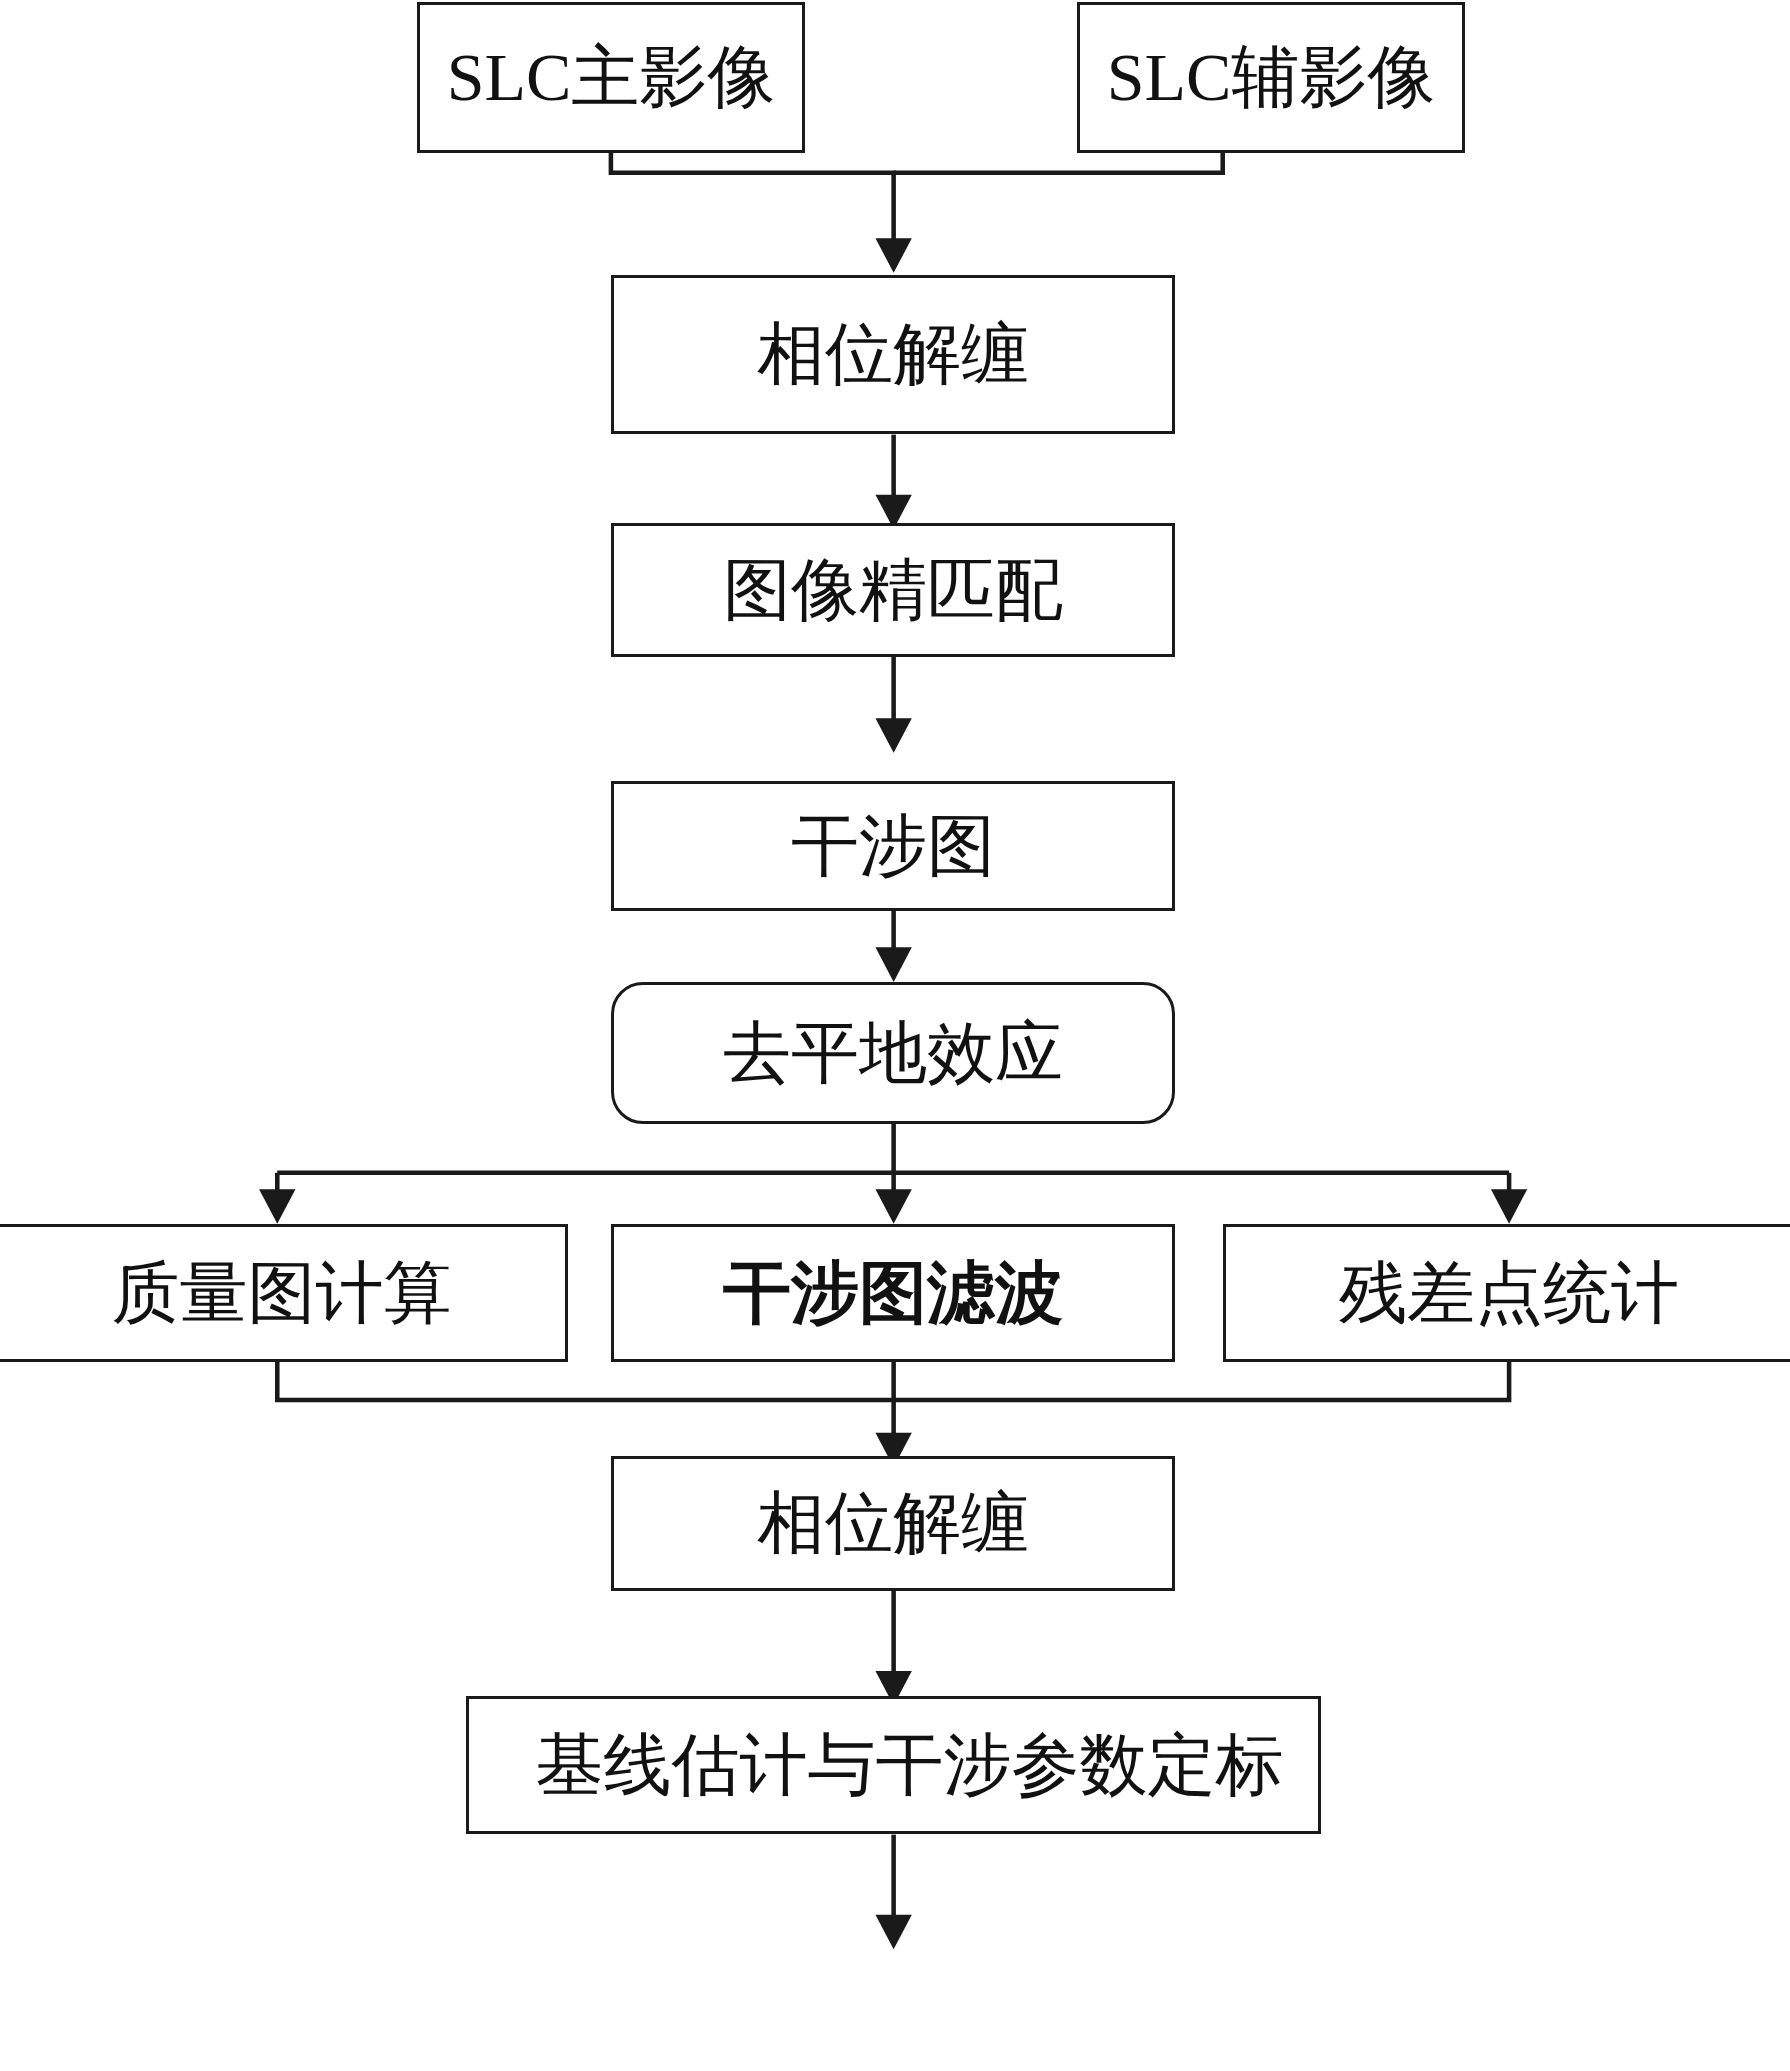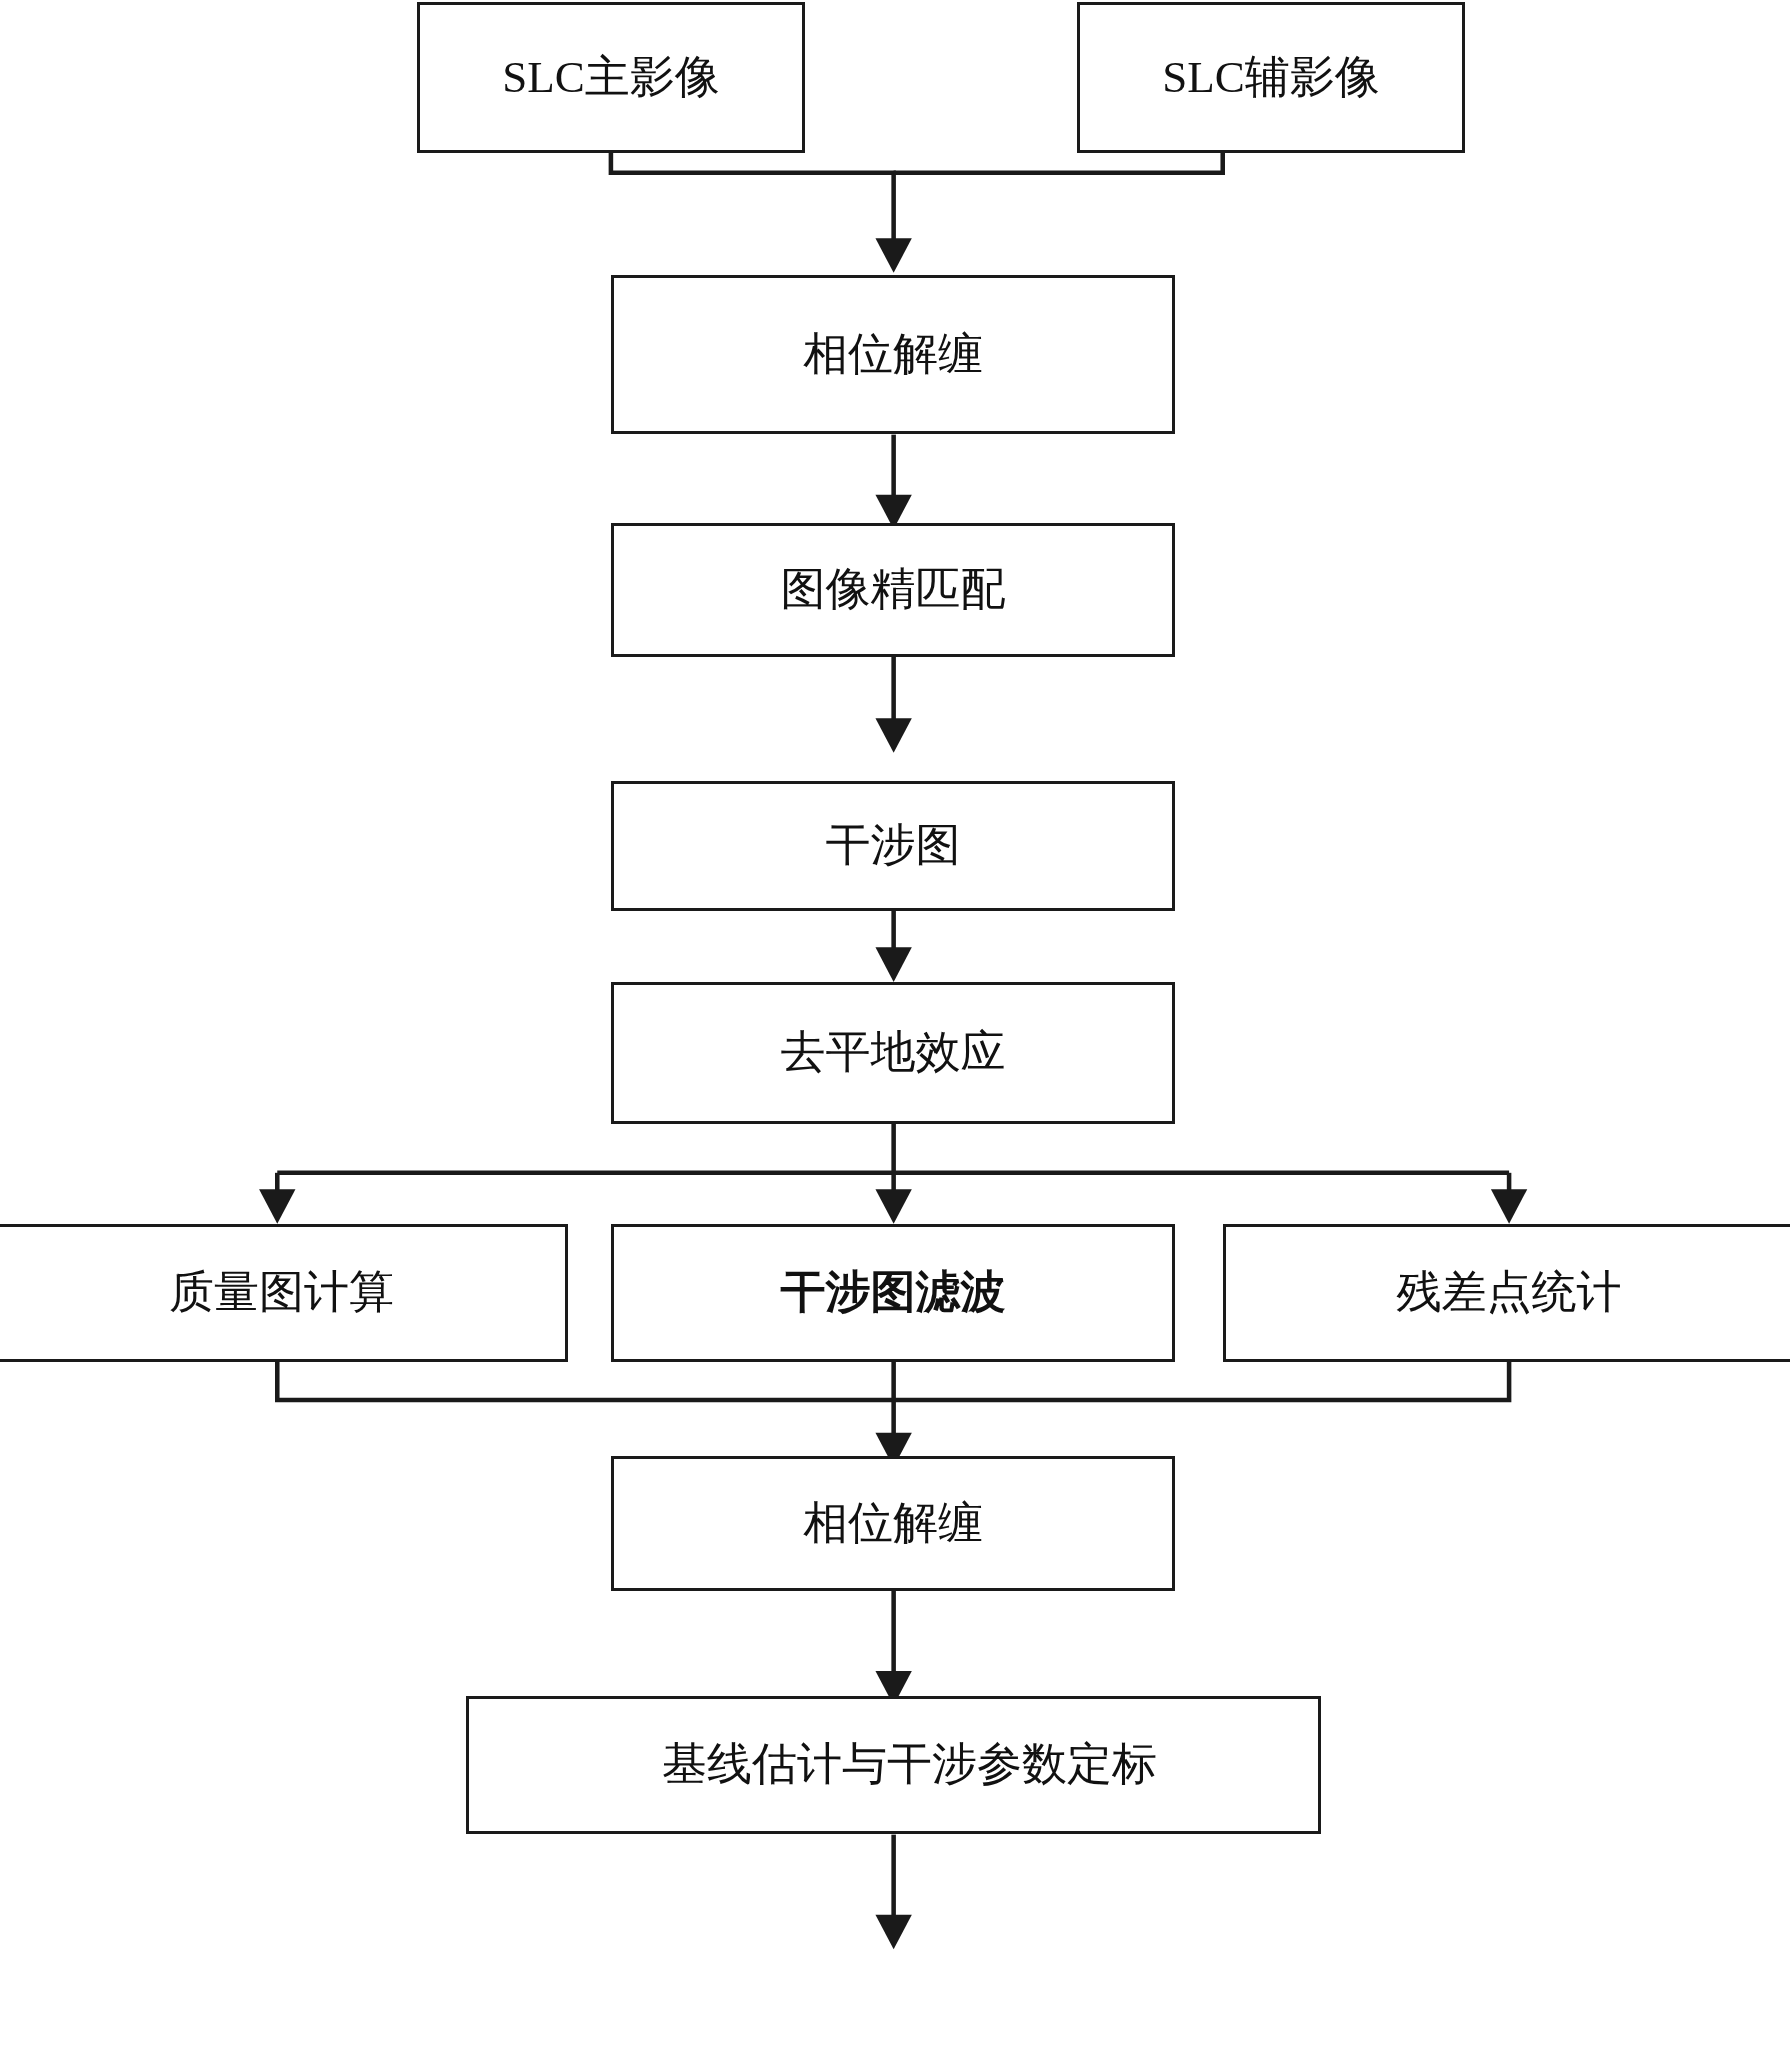--- a/index.html
+++ b/index.html
@@ -34,21 +34,21 @@
     display: block;
   }
   .lines {
     position: absolute;
     left: 0;
     top: 0;
     width: 1790px;
     height: 2072px;
     pointer-events: none;
   }
-  .fs-big { font-size: 45px; }
+  .fs-big { font-size: 68px; }
 </style>
 </head>
 <body>
 
 <div id="canvas">
 
   <svg class="lines" viewBox="0 0 1969 2279" xmlns="http://www.w3.org/2000/svg">
     <g stroke="#1a1a1a" stroke-width="5" fill="none">
 
       <path d="M 672 168 L 672 190 L 983 190 L 983 283"></path>
@@ -101,21 +101,21 @@
   </div>
 
   <div class="node fs-big" style="left:611px; top:523px; width:564px; height:134px;">
     <span>图像精匹配</span>
   </div>
 
   <div class="node fs-big" style="left:611px; top:750px; width:564px; height:130px;margin-top:31px;">
     <span>干涉图</span>
   </div>
 
-  <div class="node fs-big" style="left:611px; top:982px; width:564px; height:142px;">
+  <div class="node fs-big" style="left:611px; top:982px; width:564px; height:142px;border-radius:32px;">
     <span>去平地效应</span>
   </div>
 
   <div class="node fs-big" style="left:-4.5px; top:1224px; width:572px; height:138px;">
     <span>质量图计算</span>
   </div>
 
   <div class="node fs-big" style="left:611px; top:1224px; width:564px; height:138px;font-weight:bold;">
     <span>干涉图滤波</span>
   </div>

